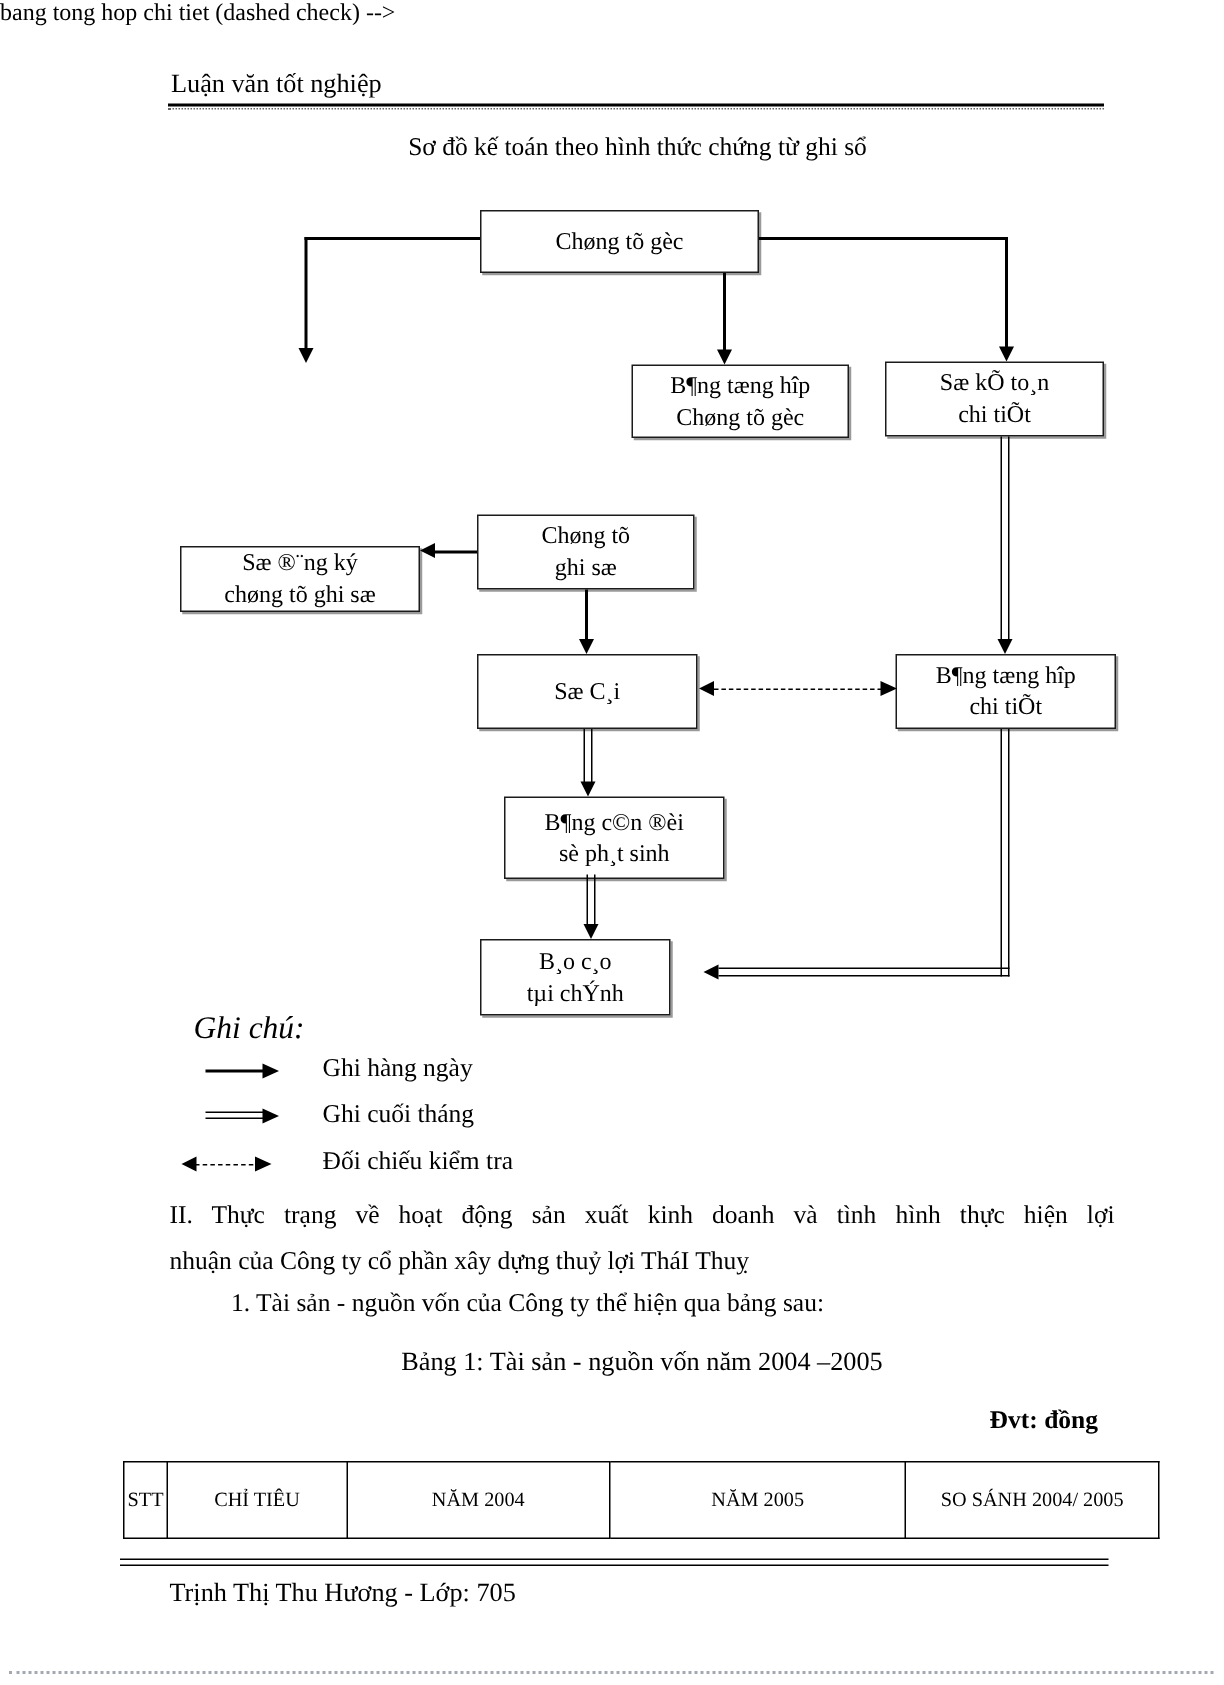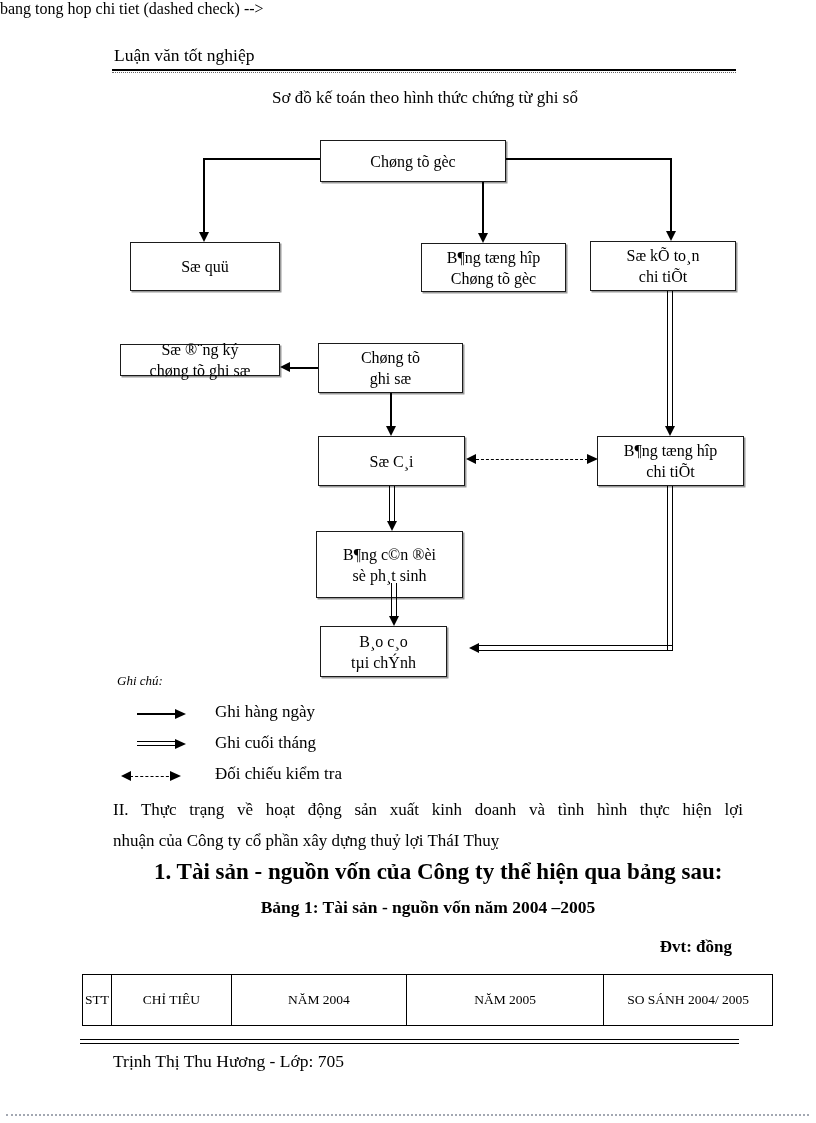--- a/index.html
+++ b/index.html
@@ -26,26 +26,26 @@
   .dashline { position:absolute; height:0; border-top:1.6px dashed #000; }
   .arr { position:absolute; width:0; height:0; }
   .arr.down  { border-left:5px solid transparent; border-right:5px solid transparent; border-top:10px solid #000; }
   .arr.left  { border-top:5px solid transparent; border-bottom:5px solid transparent; border-right:10px solid #000; }
   .arr.right { border-top:5px solid transparent; border-bottom:5px solid transparent; border-left:11px solid #000; }
   
   .hdr-text { position:absolute; left:114px; top:45px; font-size:17.5px; }
   .hdr-rule { position:absolute; left:112px; top:69px; width:624px; height:4px;
               border-top:2.2px solid #000; border-bottom:1px dotted #666; }
   .dia-title { position:absolute; left:40px; top:88px; width:770px; text-align:center; font-size:17px; }
-  .ghichu { position:absolute; left:117px; top:673px; font-size:13px; font-style:italic; }
+  .ghichu { position:absolute; left:129px; top:673px; font-size:21px; font-style:italic; }
   .leg-label { position:absolute; left:215px; font-size:17px; }
   .para { position:absolute; left:113px; top:794px; width:630px; font-size:17px; line-height:31px; }
   .para .l1 { text-align:justify; text-align-last:justify; }
-  .h1 { position:absolute; left:154px; top:859px; font-size:23px; font-weight:bold; }
-  .caption { position:absolute; left:113px; top:897px; width:630px; text-align:center; font-size:17.5px; font-weight:bold; }
+  .h1 { position:absolute; left:154px; top:859px; font-size:17px; font-weight:normal; }
+  .caption { position:absolute; left:113px; top:897px; width:630px; text-align:center; font-size:17.5px; font-weight:normal; }
   .unit { position:absolute; left:113px; top:937px; width:619px; text-align:right; font-size:17px; font-weight:bold; }
   table.tbl { position:absolute; left:82px; top:974px; width:691px; border-collapse:collapse;
               font-family:"Liberation Serif","DejaVu Serif",serif; }
   table.tbl td { border:1.6px solid #000; height:26px; text-align:center;
                  font-size:13.5px; padding:17px 2px; white-space:nowrap; }
   .ftr-rule { position:absolute; left:80px; top:1039px; width:659px; height:4.5px;
               border-top:1.8px solid #000; border-bottom:1px solid #000; }
   .ftr-text { position:absolute; left:113px; top:1051px; font-size:17.5px; }
   .bottom-dots { position:absolute; left:6px; top:1114px; width:803px; height:0;
                  border-top:2px dotted #a3a8b2; }
@@ -59,47 +59,44 @@
   <div class="hdr-text">Luận văn tốt nghiệp</div>
   <div class="hdr-rule"></div>
 
   
   <div class="dia-title">Sơ đồ kế toán theo hình thức chứng từ ghi sổ</div>
 
   
   <div class="box" style="left:320px;top:140px;width:186px;height:42px">
     <span>Chøng tõ gèc</span>
   </div>
-  <div class="box" style="left:130px;top:242px;width:150px;height:49px">
-    <span>Sæ quü</span>
-  </div>
   <div class="box" style="left:421px;top:243px;width:145px;height:49px">
     <span>B¶ng tæng hîp</span>
     <span>Chøng tõ gèc</span>
   </div>
   <div class="box" style="left:590px;top:241px;width:146px;height:50px">
     <span>Sæ kÕ to¸n</span>
     <span>chi tiÕt</span>
   </div>
-  <div class="box" style="left:120px;top:344px;width:160px;height:32px">
+  <div class="box" style="left:120px;top:364px;width:160px;height:44px">
     <span>Sæ ®¨ng ký</span>
     <span>chøng tõ ghi sæ</span>
   </div>
   <div class="box" style="left:318px;top:436px;width:147px;height:50px">
     <span>Sæ C¸i</span>
   </div>
   <div class="box" style="left:318px;top:343px;width:145px;height:50px">
     <span>Chøng tõ</span>
     <span>ghi sæ</span>
   </div>
   <div class="box" style="left:597px;top:436px;width:147px;height:50px">
     <span>B¶ng tæng hîp</span>
     <span>chi tiÕt</span>
   </div>
-  <div class="box" style="left:316px;top:531px;width:147px;height:67px">
+  <div class="box" style="left:336px;top:531px;width:147px;height:55px">
     <span>B¶ng c©n ®èi</span>
     <span>sè ph¸t sinh</span>
   </div>
   <div class="box" style="left:320px;top:626px;width:127px;height:51px">
     <span>B¸o c¸o</span>
     <span>tµi chÝnh</span>
   </div>
 
   
   

